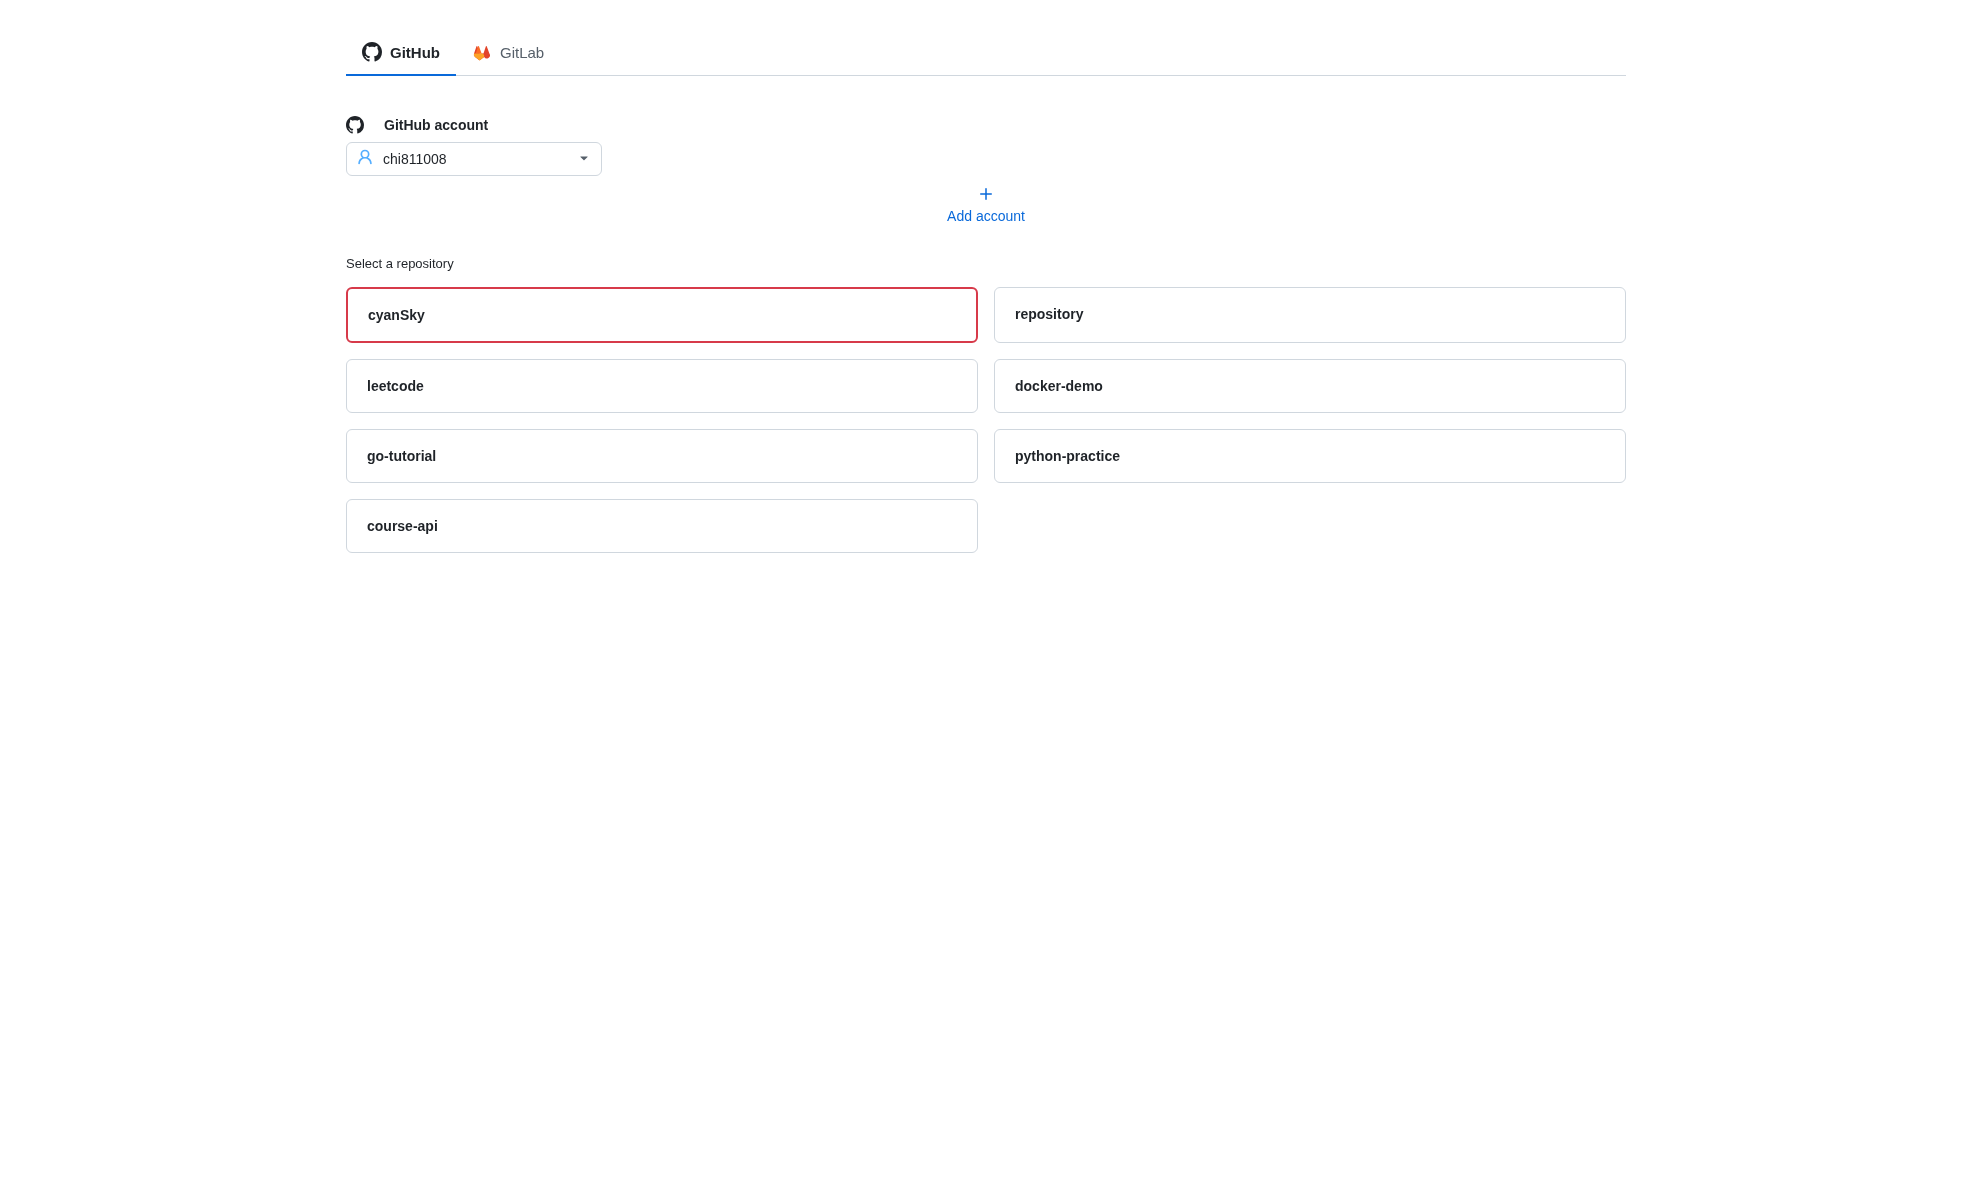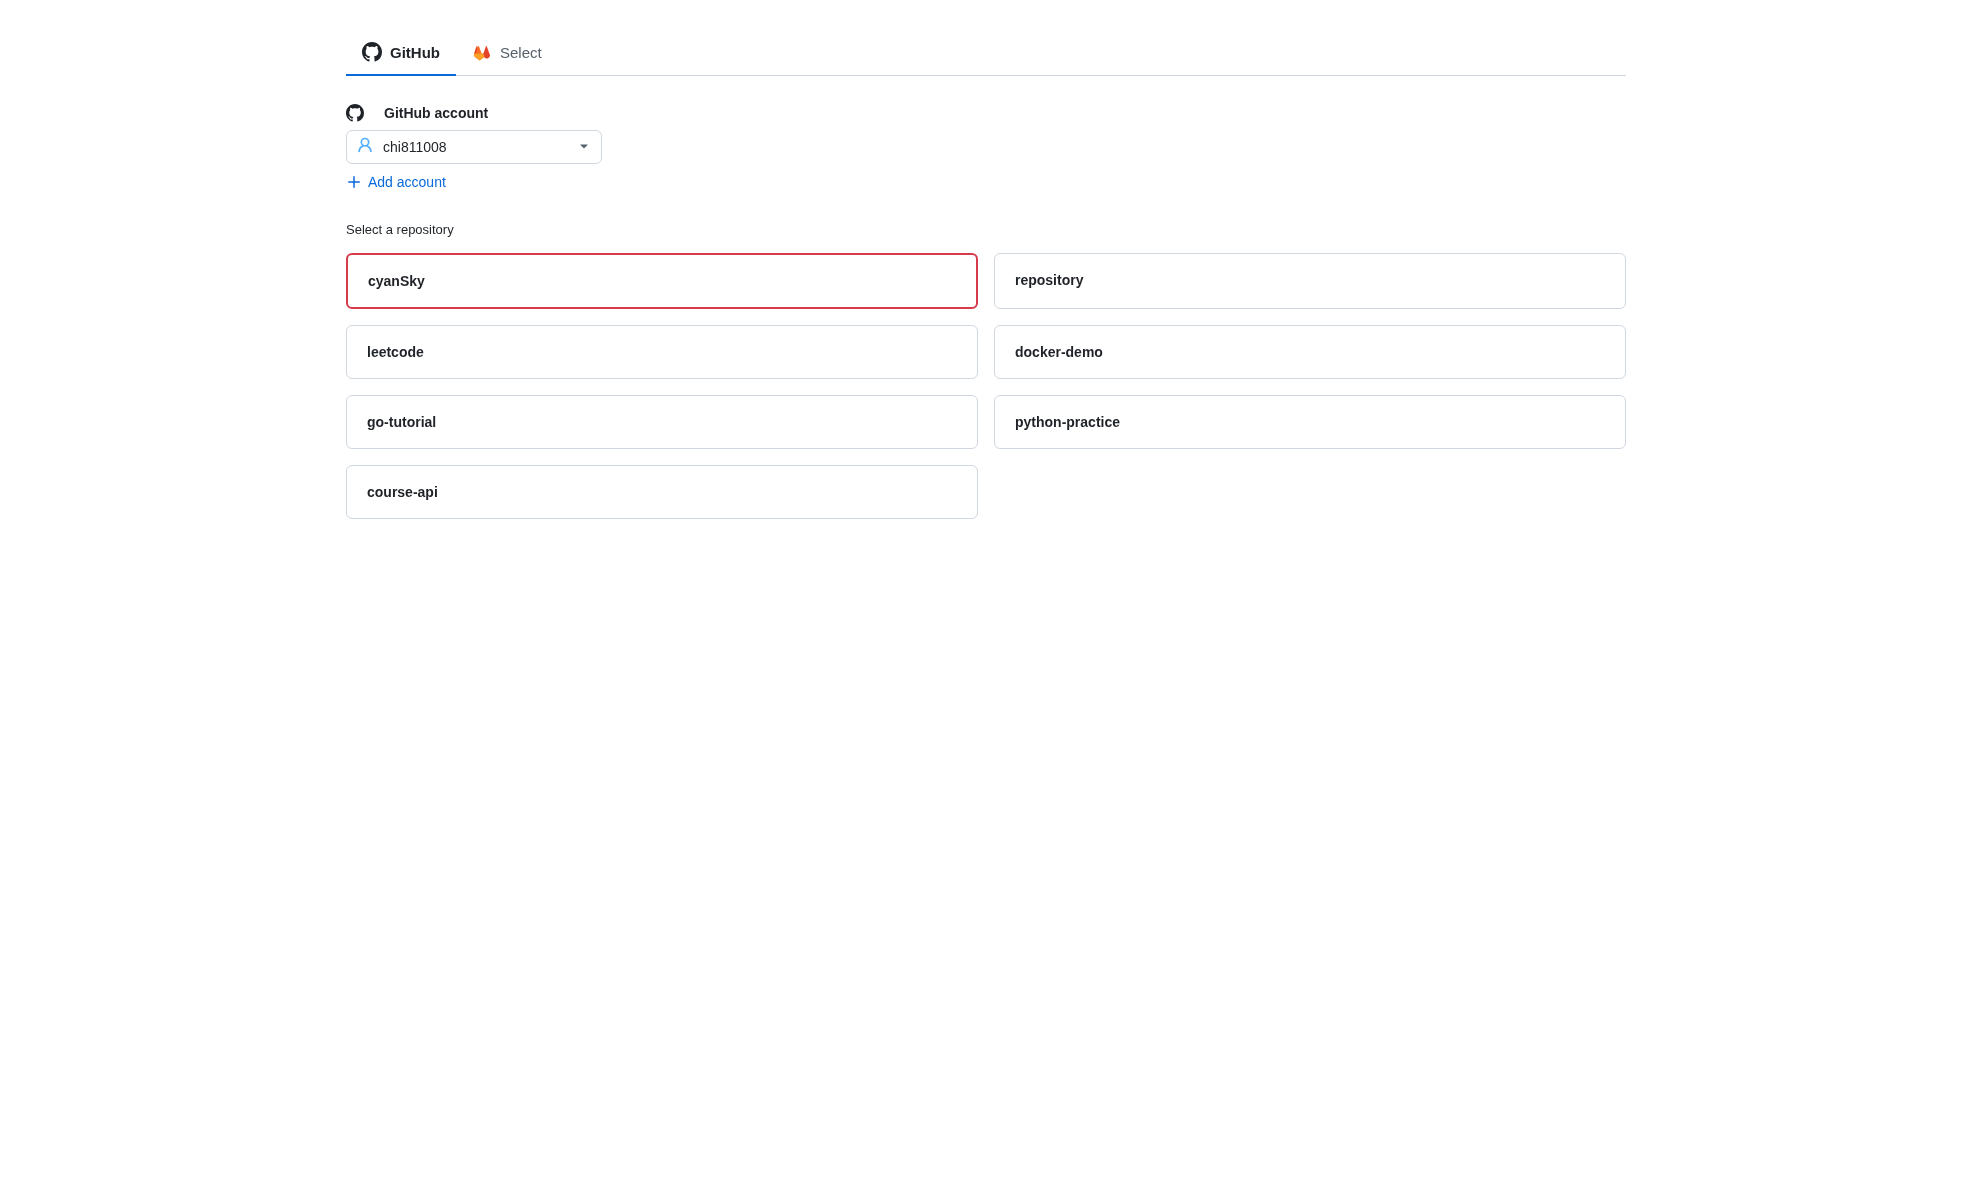--- a/index.html
+++ b/index.html
@@ -21,21 +21,21 @@
       max-width: 1400px;
       margin: 0 auto;
       padding: 30px 60px;
     }
 
     
     .tabs {
       display: flex;
       align-items: center;
       border-bottom: 1px solid #d0d7de;
-      margin-bottom: 28px;
+      margin-bottom: 40px;
     }
 
     .tab {
       display: flex;
       align-items: center;
       gap: 8px;
       padding: 12px 16px;
       font-size: 15px;
       font-weight: 500;
       cursor: pointer;
@@ -116,20 +116,21 @@
 
     .add-account {
       display: flex;
       align-items: center;
       gap: 6px;
       margin-top: 10px;
       color: #0969da;
       font-size: 14px;
       cursor: pointer;
       text-decoration: none;
+      flex-direction: column;
     }
 
     
     .repo-section-title {
       font-size: 13px;
       font-weight: 400;
       color: #1f2328;
       margin-bottom: 16px;
     }
 
@@ -172,21 +173,21 @@
       <span>GitHub</span>
     </div>
     <div class="tab">
       <span class="tab-icon">
         <svg width="20" height="20" viewBox="0 0 380 380">
           <path d="M282.83,170.73l-.27-.69L231.64,30.93a7.78,7.78,0,0,0-7.67-5.33,8,8,0,0,0-7.67,5.36L170.14,170.44H99.37L53.27,30.93a7.75,7.75,0,0,0-7.64-5.33,7.88,7.88,0,0,0-7.7,5.36L-9.17,170l-.27.7a54.88,54.88,0,0,0,18.27,63.43l.09.07.24.17,45.27,33.9,22.41,17,13.65,10.3a9.1,9.1,0,0,0,11,0l13.65-10.3,22.41-17,45.81-34.28.1-.08A54.83,54.83,0,0,0,282.83,170.73Z" fill="#e24329" transform="translate(48 50)"></path>
           <path d="M134.83,170.73l-.27-.69L83.64,30.93A7.78,7.78,0,0,0,76,25.6a8,8,0,0,0-7.67,5.36L22.14,170.44" fill="#fc6d26" transform="translate(48 50)"></path>
           <path d="M-9.17,170l-.27.7A54.88,54.88,0,0,0,8.83,234.09l.09.07.24.17,45.27,33.9,22.41,17,13.65,10.3a9.1,9.1,0,0,0,11,0l13.65-10.3,22.41-17,45.81-34.28.1-.08A54.83,54.83,0,0,0,134.83,170.73Z" fill="#fca326" transform="translate(48 50)"></path>
         </svg>
       </span>
-      <span>Select</span>
+      <span>GitLab</span>
     </div>
   </div>
 
   <div class="section">
     <div class="section-label">
       <svg width="18" height="18" viewBox="0 0 16 16" fill="#1f2328">
         <path d="M8 0C3.58 0 0 3.58 0 8c0 3.54 2.29 6.53 5.47 7.59.4.07.55-.17.55-.38 0-.19-.01-.82-.01-1.49-2.01.37-2.53-.49-2.69-.94-.09-.23-.48-.94-.82-1.13-.28-.15-.68-.52-.01-.53.63-.01 1.08.58 1.23.82.72 1.21 1.87.87 2.33.66.07-.52.28-.87.51-1.07-1.78-.2-3.64-.89-3.64-3.95 0-.87.31-1.59.82-2.15-.08-.2-.36-1.02.08-2.12 0 0 .67-.21 2.2.82.64-.18 1.32-.27 2-.27.68 0 1.36.09 2 .27 1.53-1.04 2.2-.82 2.2-.82.44 1.1.16 1.92.08 2.12.51.56.82 1.27.82 2.15 0 3.07-1.87 3.75-3.65 3.95.29.25.54.73.54 1.48 0 1.07-.01 1.93-.01 2.2 0 .21.15.46.55.38A8.013 8.013 0 0016 8c0-4.42-3.58-8-8-8z"></path>
       </svg>
       <span>GitHub account</span>
     </div>

